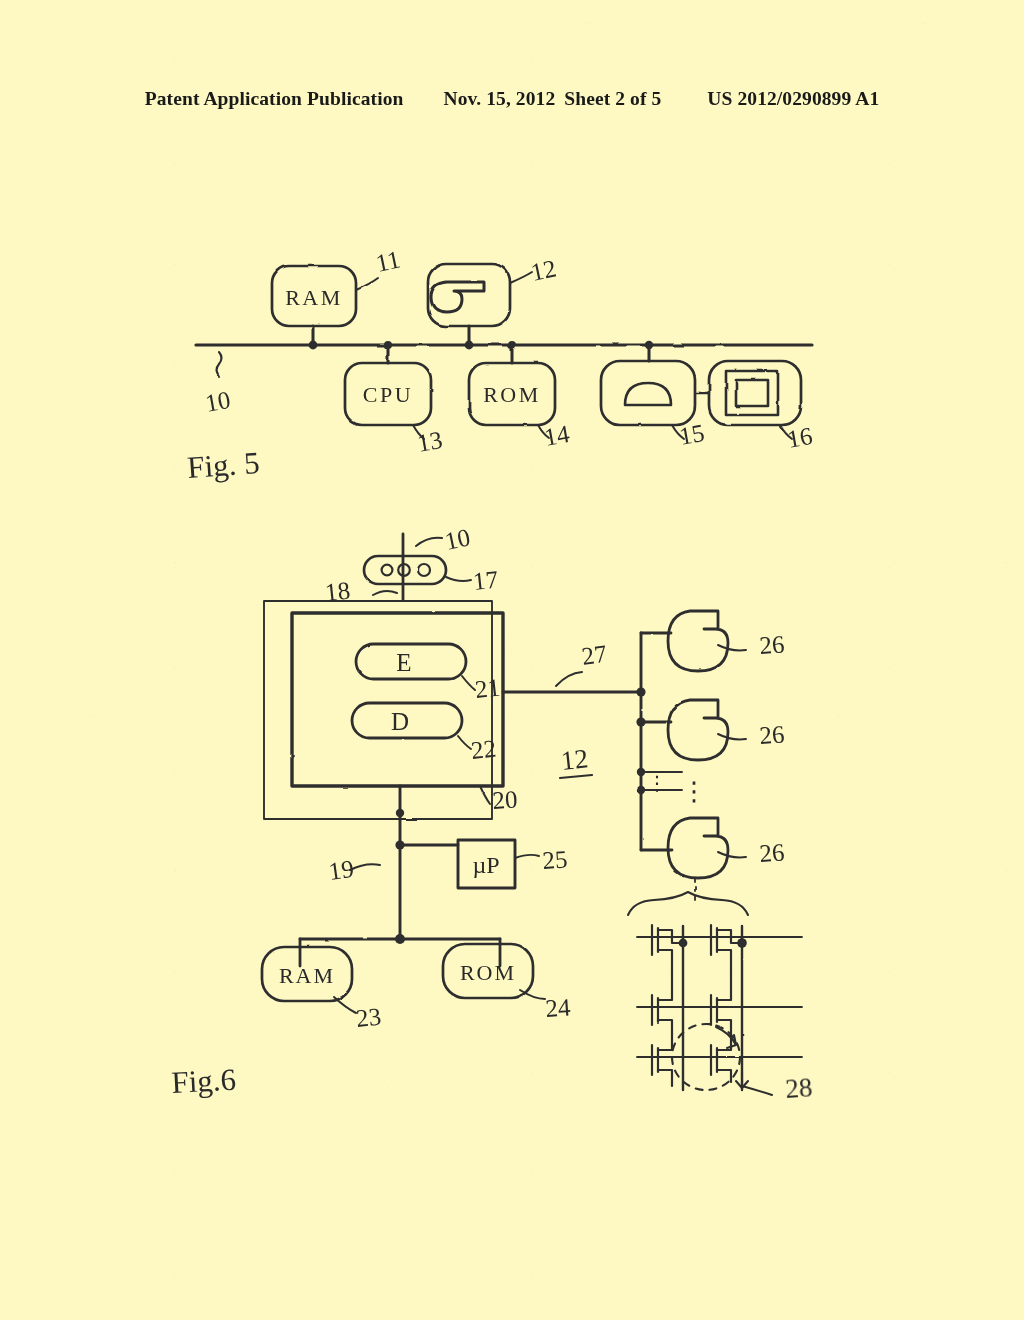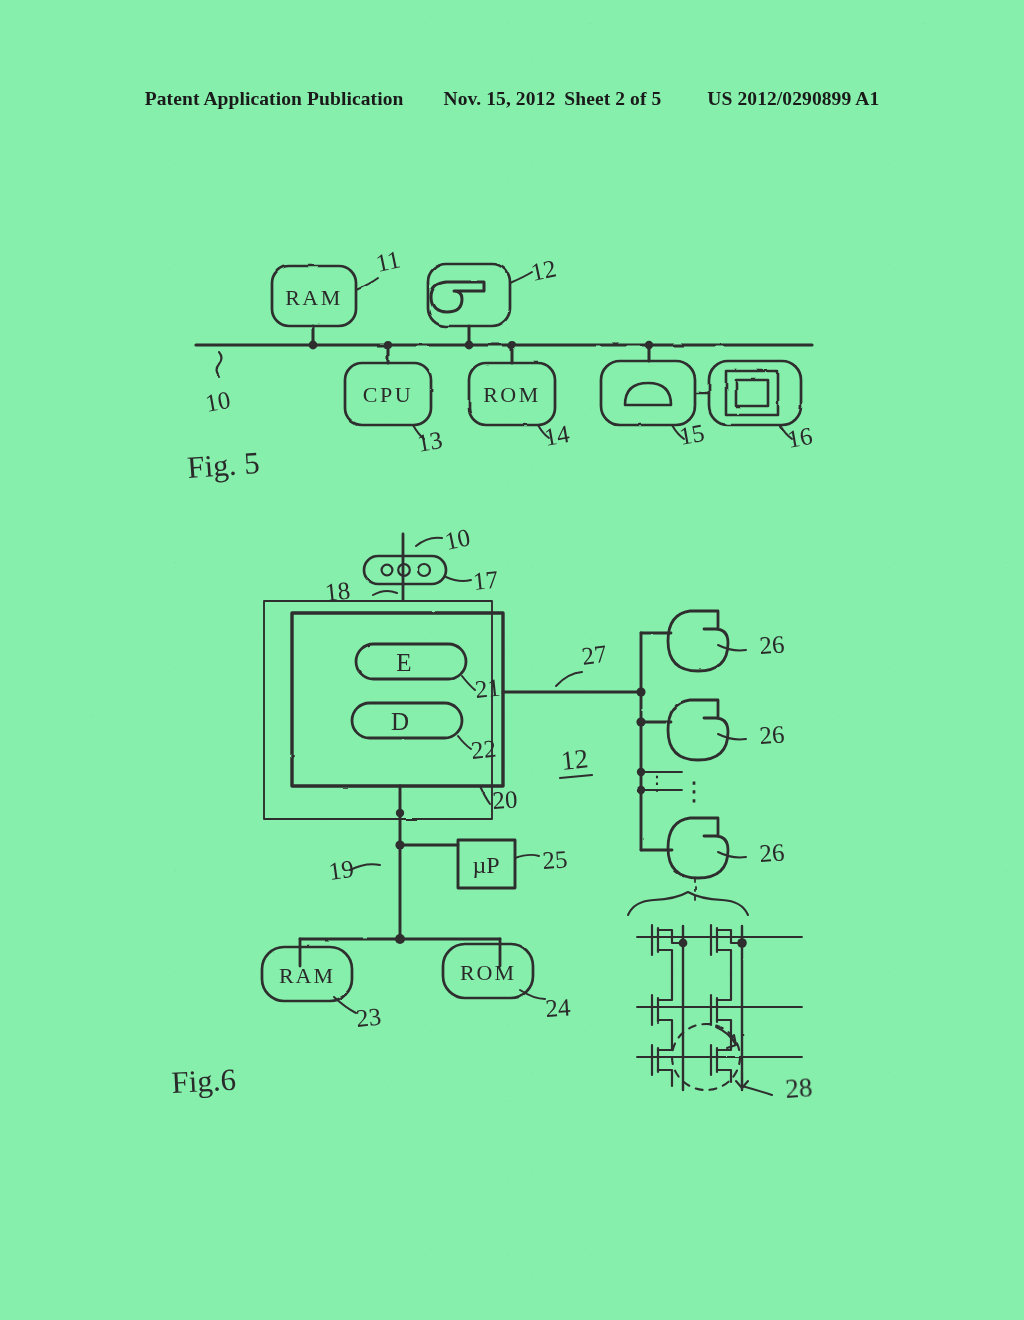--- a/index.html
+++ b/index.html
@@ -1,20 +1,20 @@
 <!DOCTYPE html>
 <html><head>
 <meta charset="utf-8">
 <style>
   html,body{margin:0;padding:0;background:#ffffff;}
   body{
     width:1024px;height:1320px;position:relative;overflow:hidden;
     font-family:"Liberation Serif",serif;color:#111;
   }
-  #sheet{position:absolute;inset:0;background:#86efac;}
+  #sheet{position:absolute;inset:0;background:#fef9c3;}
   
   #speckle{position:absolute;inset:0;pointer-events:none;opacity:.55;
     background-image:
       radial-gradient(circle at 12% 31%, rgba(0,0,0,.05) .6px, transparent .7px),
       radial-gradient(circle at 47% 62%, rgba(0,0,0,.045) .6px, transparent .7px),
       radial-gradient(circle at 79% 18%, rgba(0,0,0,.05) .6px, transparent .7px),
       radial-gradient(circle at 63% 87%, rgba(0,0,0,.04) .6px, transparent .7px),
       radial-gradient(circle at 27% 74%, rgba(0,0,0,.045) .6px, transparent .7px);
     background-size:83px 77px,119px 101px,67px 133px,149px 91px,97px 113px;}
   header#pub-header{

